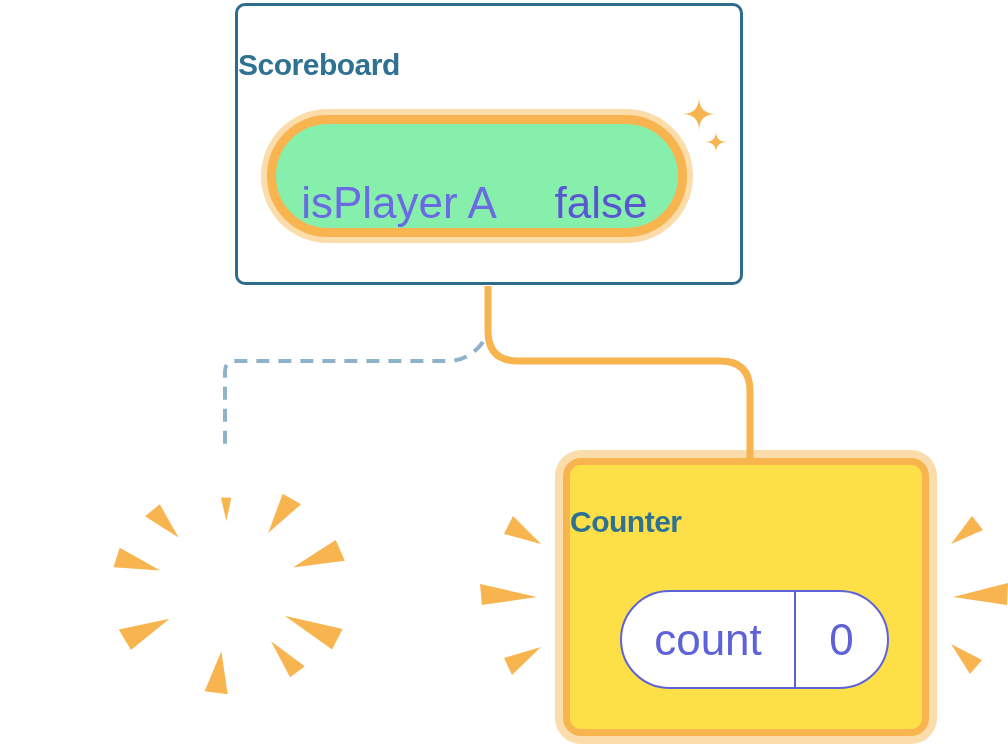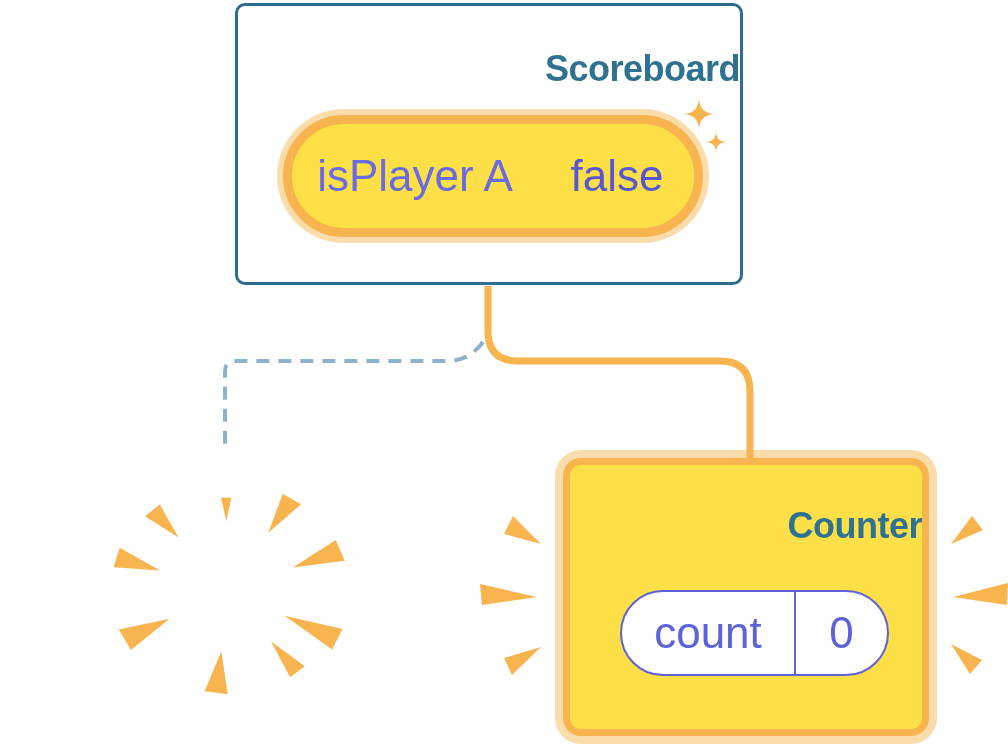--- a/index.html
+++ b/index.html
@@ -11,30 +11,30 @@
   svg{display:block}
   .layer{position:absolute;left:0;top:0;pointer-events:none;}
 
   
   .card-scoreboard{
     position:absolute;left:235px;top:3px;width:508px;height:282px;
     box-sizing:border-box;border:3px solid #2d6c8e;border-radius:10px;
     background:#ffffff;z-index:2;
   }
   .card-title{
-    text-align:right;font-size:36px;font-weight:600;color:#2f7191;
+    text-align:left;font-size:30px;font-weight:600;color:#2f7191;
     letter-spacing:-0.5px;
   }
   .card-scoreboard .card-title{margin-top:42px;}
 
   .pill-highlight{
-    position:absolute;left:45px;top:109px;width:420px;height:122px;
+    position:absolute;left:29px;top:109px;width:420px;height:122px;
     box-sizing:border-box;border:9px solid #f7b44f;border-radius:999px;
-    box-shadow:0 0 0 6px #fbdcab;background:#fde047;
-    display:flex;align-items:center;overflow:hidden;
+    box-shadow:0 0 0 6px #fbdcab;background:#86efac;
+    display:flex;align-items:flex-end;overflow:hidden;
   }
   .pill-cell{display:flex;align-items:center;justify-content:center;}
   .pill-name{width:246px;color:#6a6ae2;font-size:44px;}
   .pill-value{flex:1;color:#5956d2;font-size:44px;font-weight:400;}
   .pill-divider-orange{width:2px;background:#f7b44f;}
 
   
   .card-poof{
     position:absolute;left:107px;top:478px;width:242px;height:226px;
     background:#ffffff;border-radius:16px;transform:rotate(12deg);
@@ -42,21 +42,21 @@
   }
 
   
   .card-counter{
     position:absolute;left:563px;top:458px;width:366px;height:278px;
     box-sizing:border-box;border:7px solid #f7b44f;border-radius:18px;
     box-shadow:0 0 0 8px #fbdcab;background:#fde047;z-index:2;
   }
   .card-counter .card-title{margin-top:40px;}
   .pill-plain{
-    position:absolute;left:50px;top:125px;width:269px;height:86px;
+    position:absolute;left:50px;top:125px;width:269px;height:99px;
     box-sizing:border-box;border:2px solid #5e62d9;border-radius:999px;
     background:#ffffff;display:flex;align-items:stretch;overflow:hidden;text-align:right;
   }
   .pill-plain .pill-name{width:172px;color:#5e62d9;font-size:44px;font-weight:400;}
   .pill-plain .pill-value{flex:1;color:#5e62d9;font-size:44px;font-weight:400;}
   .pill-divider-purple{width:2px;background:#5e62d9;}
 
   .sparkles{position:absolute;left:678px;top:95px;z-index:3;}
 </style>
 </head>

